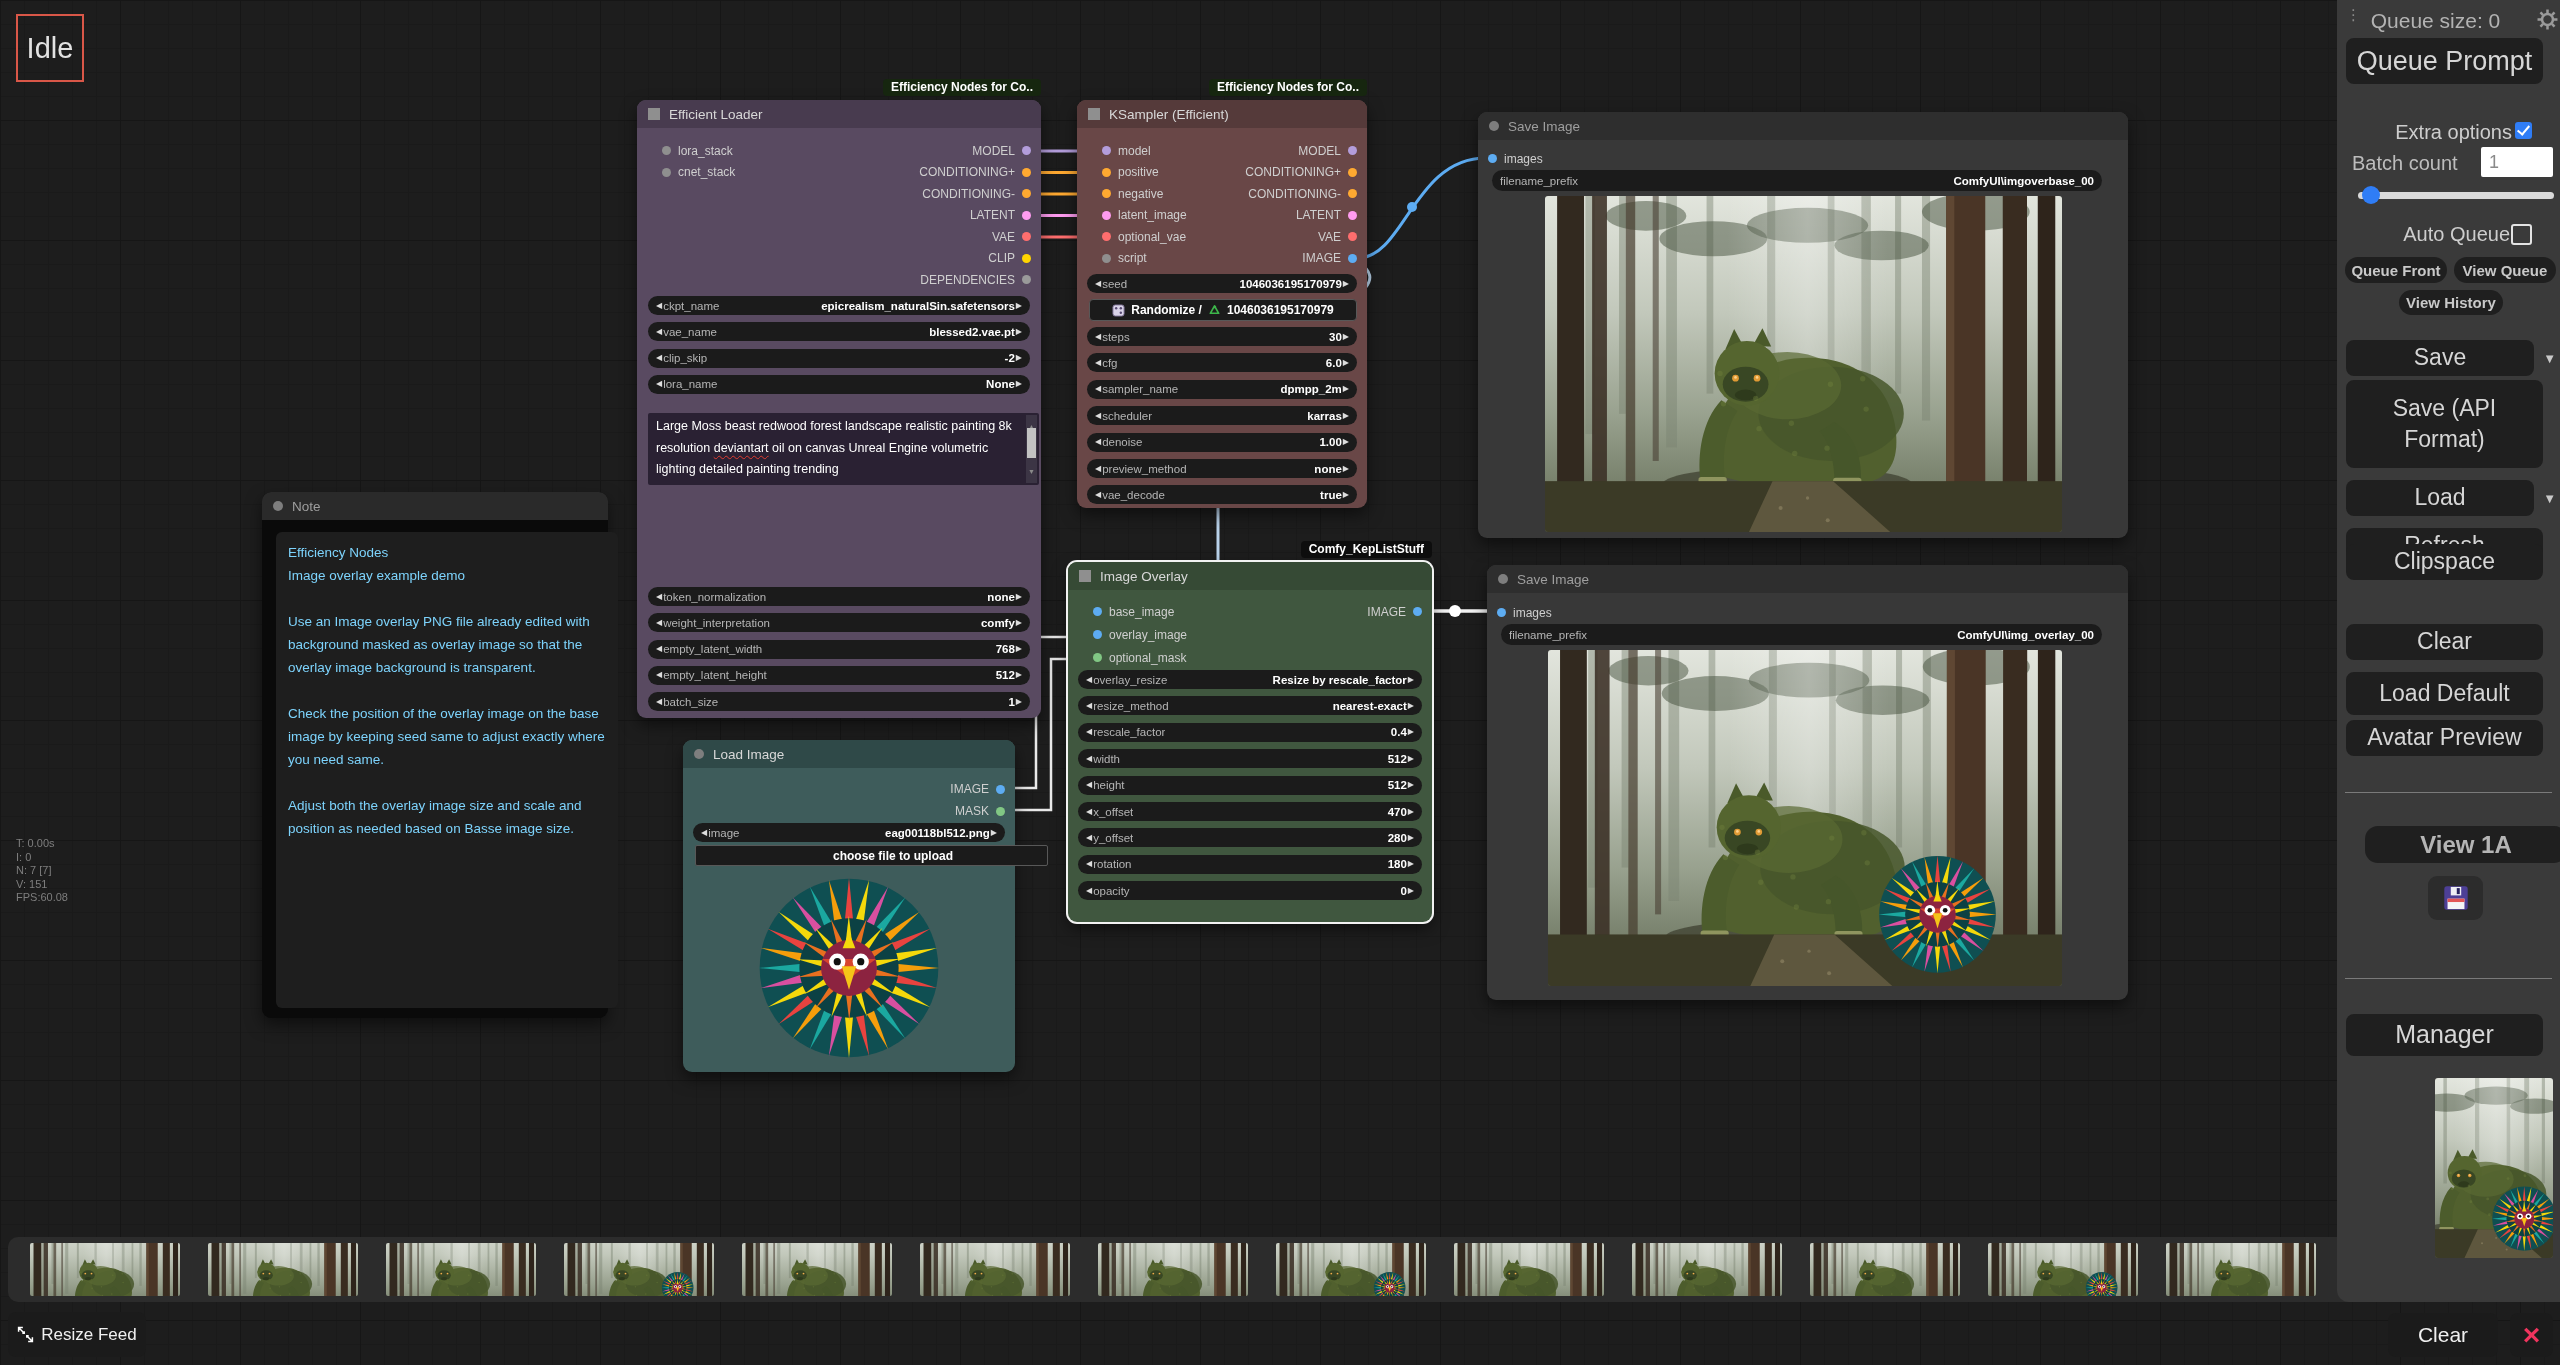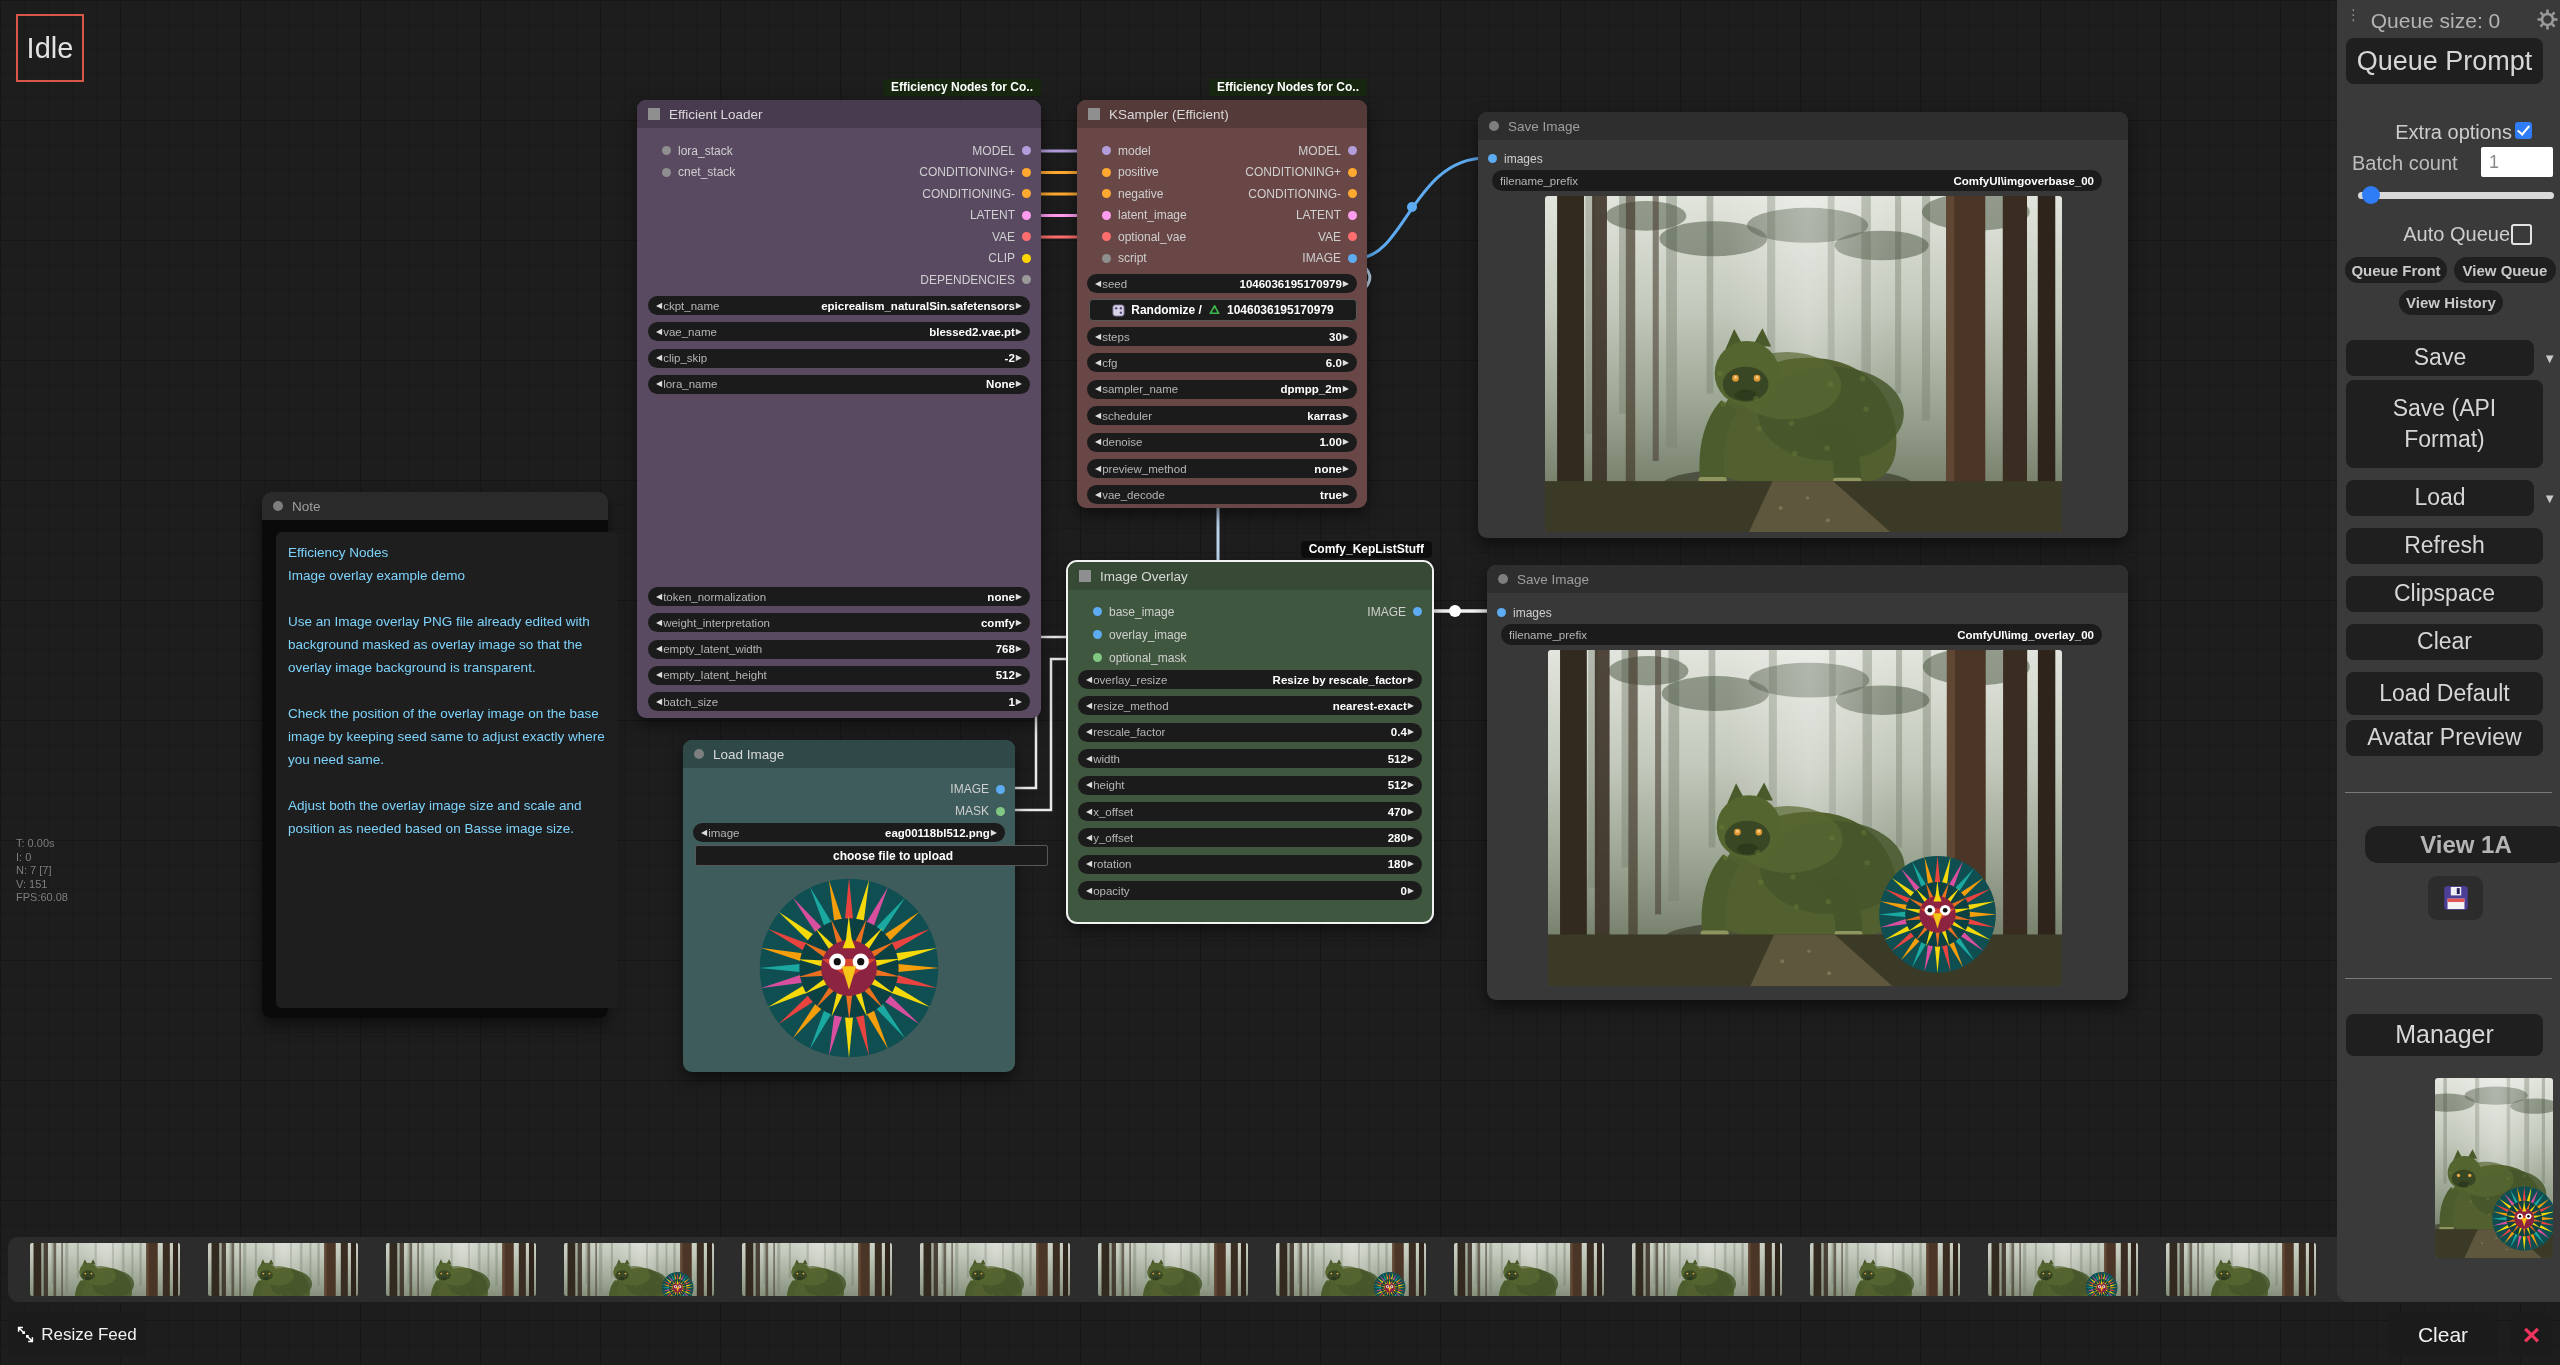--- a/index.html
+++ b/index.html
@@ -169,20 +169,28 @@
       <span class="wval">-2</span>
       <span class="warr">▶</span>
         </div>
         <div class="widget" style="left:11px;top:274.9px;width:366px">
       <span class="warr">◀</span>
       <span class="wlabel">lora_name</span>
       <span class="wval">None</span>
       <span class="warr">▶</span>
         </div>
       </div>
+    <div class="ta" style="left:11px;top:313px;width:363px;height:66px;">
+      <span id="el-pos">Large Moss beast redwood forest landscape realistic painting 8k resolution <span class="sp">deviantart</span> oil on canvas Unreal Engine volumetric lighting detailed painting trending</span>
+      <div class="sb">
+          <div class="ar" style="top:1px;">▲</div>
+          <div class="th"></div>
+          <div class="ar" style="bottom:1px;">▼</div>
+        </div>
+    </div>
     <div id="el-w2">
         <div class="widget" style="left:11px;top:487px;width:366px">
       <span class="warr">◀</span>
       <span class="wlabel">token_normalization</span>
       <span class="wval">none</span>
       <span class="warr">▶</span>
         </div>
         <div class="widget" style="left:11px;top:513.3px;width:366px">
       <span class="warr">◀</span>
       <span class="wlabel">weight_interpretation</span>
@@ -2010,21 +2018,21 @@
         <div class="sbtn" style="top:380px;height:88px;width:197px;">
           <span style="padding:0 14px;">Save (API Format)</span>
         </div>
         <div class="sbtn" style="top:480px;height:36px;width:188px;">
           <span style="padding:0 14px;">Load</span>
         </div>
         <span class="ddown" style="top:491px;right:4px;">▼</span>
         <div class="sbtn" style="top:528px;height:36px;width:197px;">
           <span style="padding:0 14px;">Refresh</span>
         </div>
-        <div class="sbtn" style="top:576px;height:36px;width:197px;">
+        <div class="sbtn" style="top:544px;height:36px;width:197px;">
           <span style="padding:0 14px;">Clipspace</span>
         </div>
         <div class="sbtn" style="top:624px;height:36px;width:197px;">
           <span style="padding:0 14px;">Clear</span>
         </div>
         <div class="sbtn" style="top:672px;height:43px;width:197px;">
           <span style="padding:0 14px;">Load Default</span>
         </div>
         <div class="sbtn" style="top:720px;height:36px;width:197px;">
           <span style="padding:0 14px;">Avatar Preview</span>

